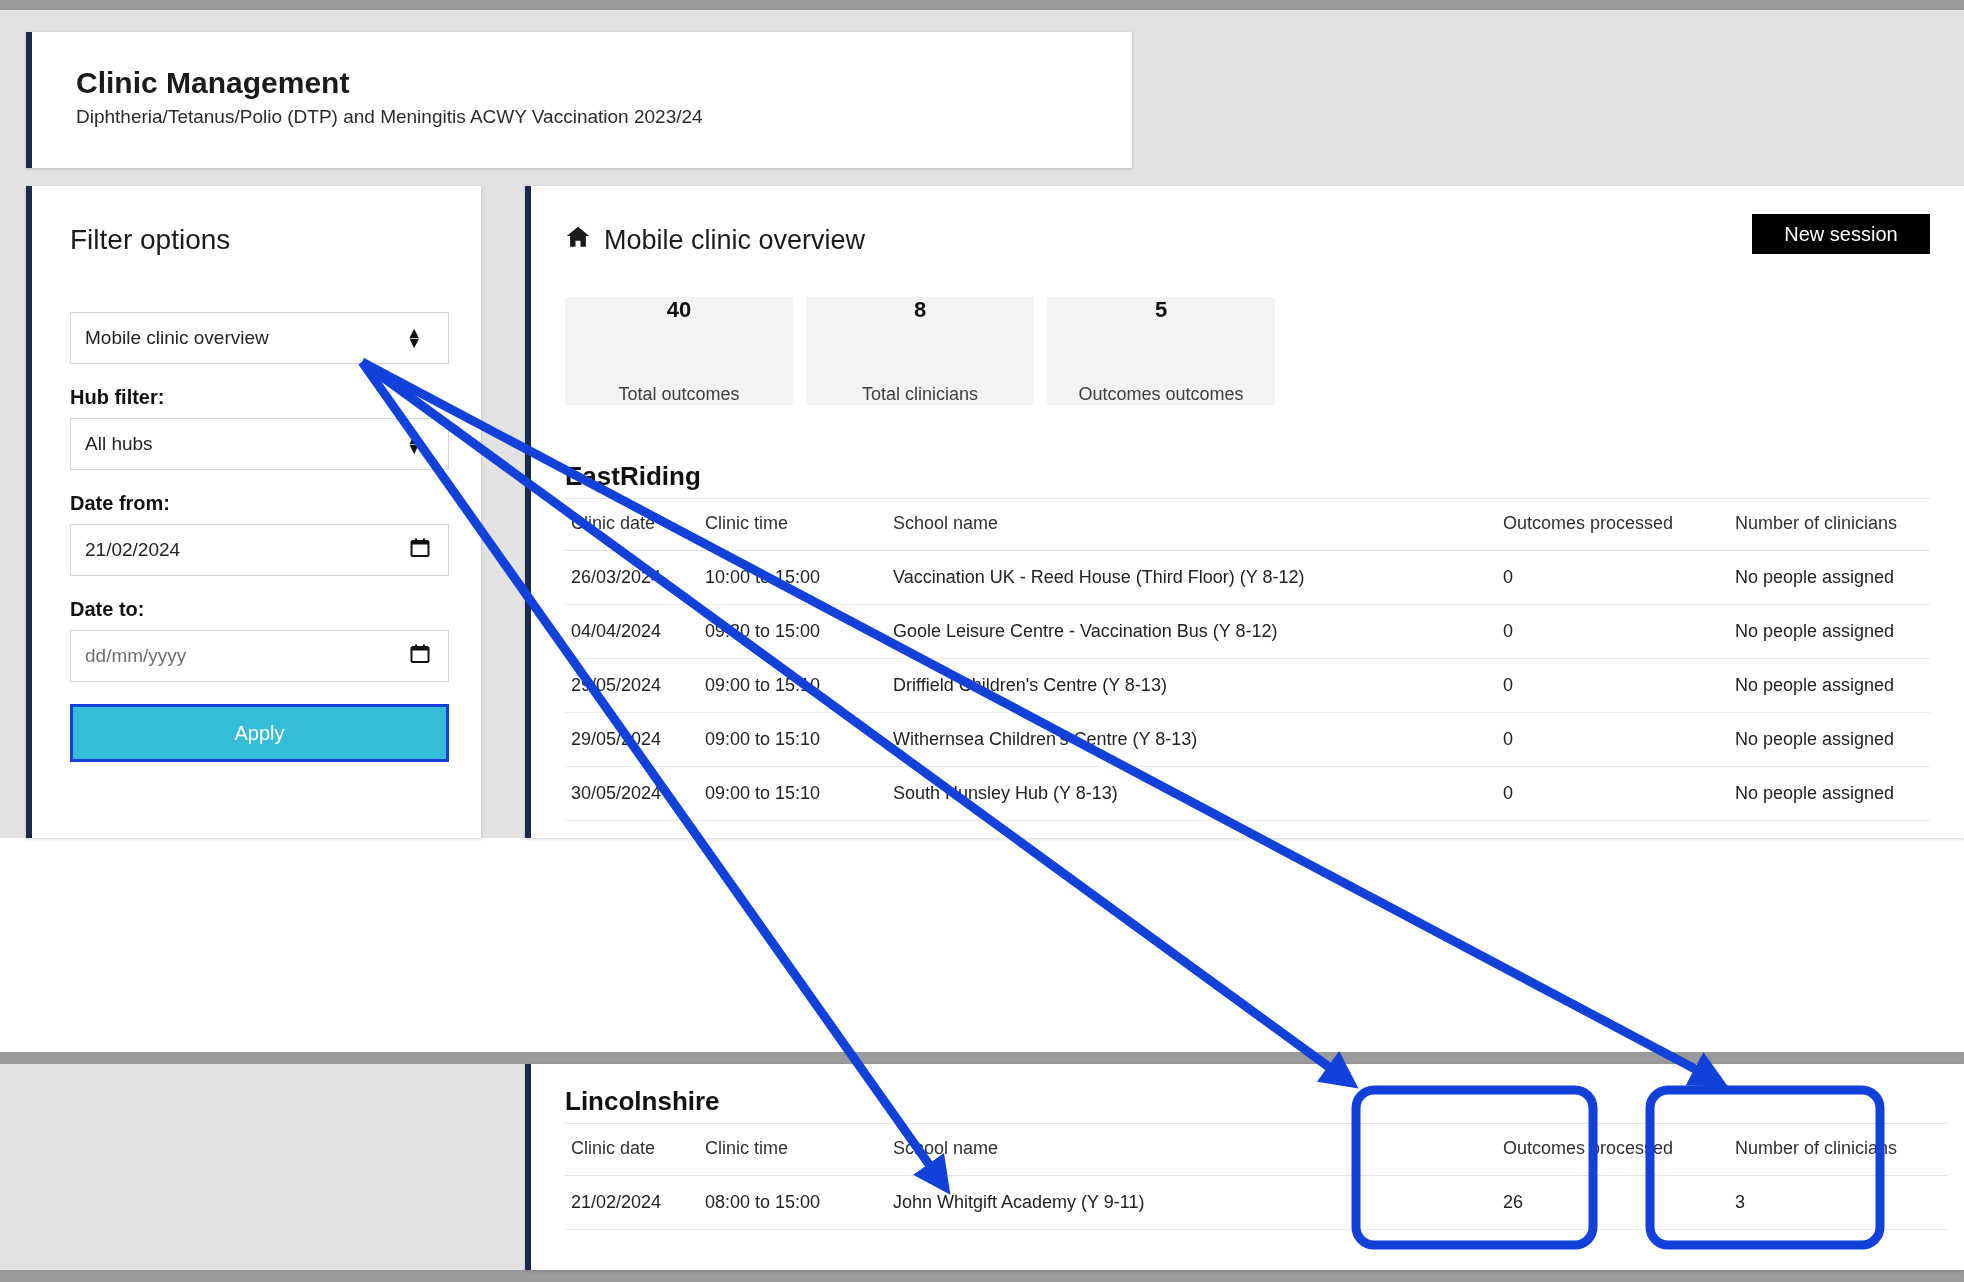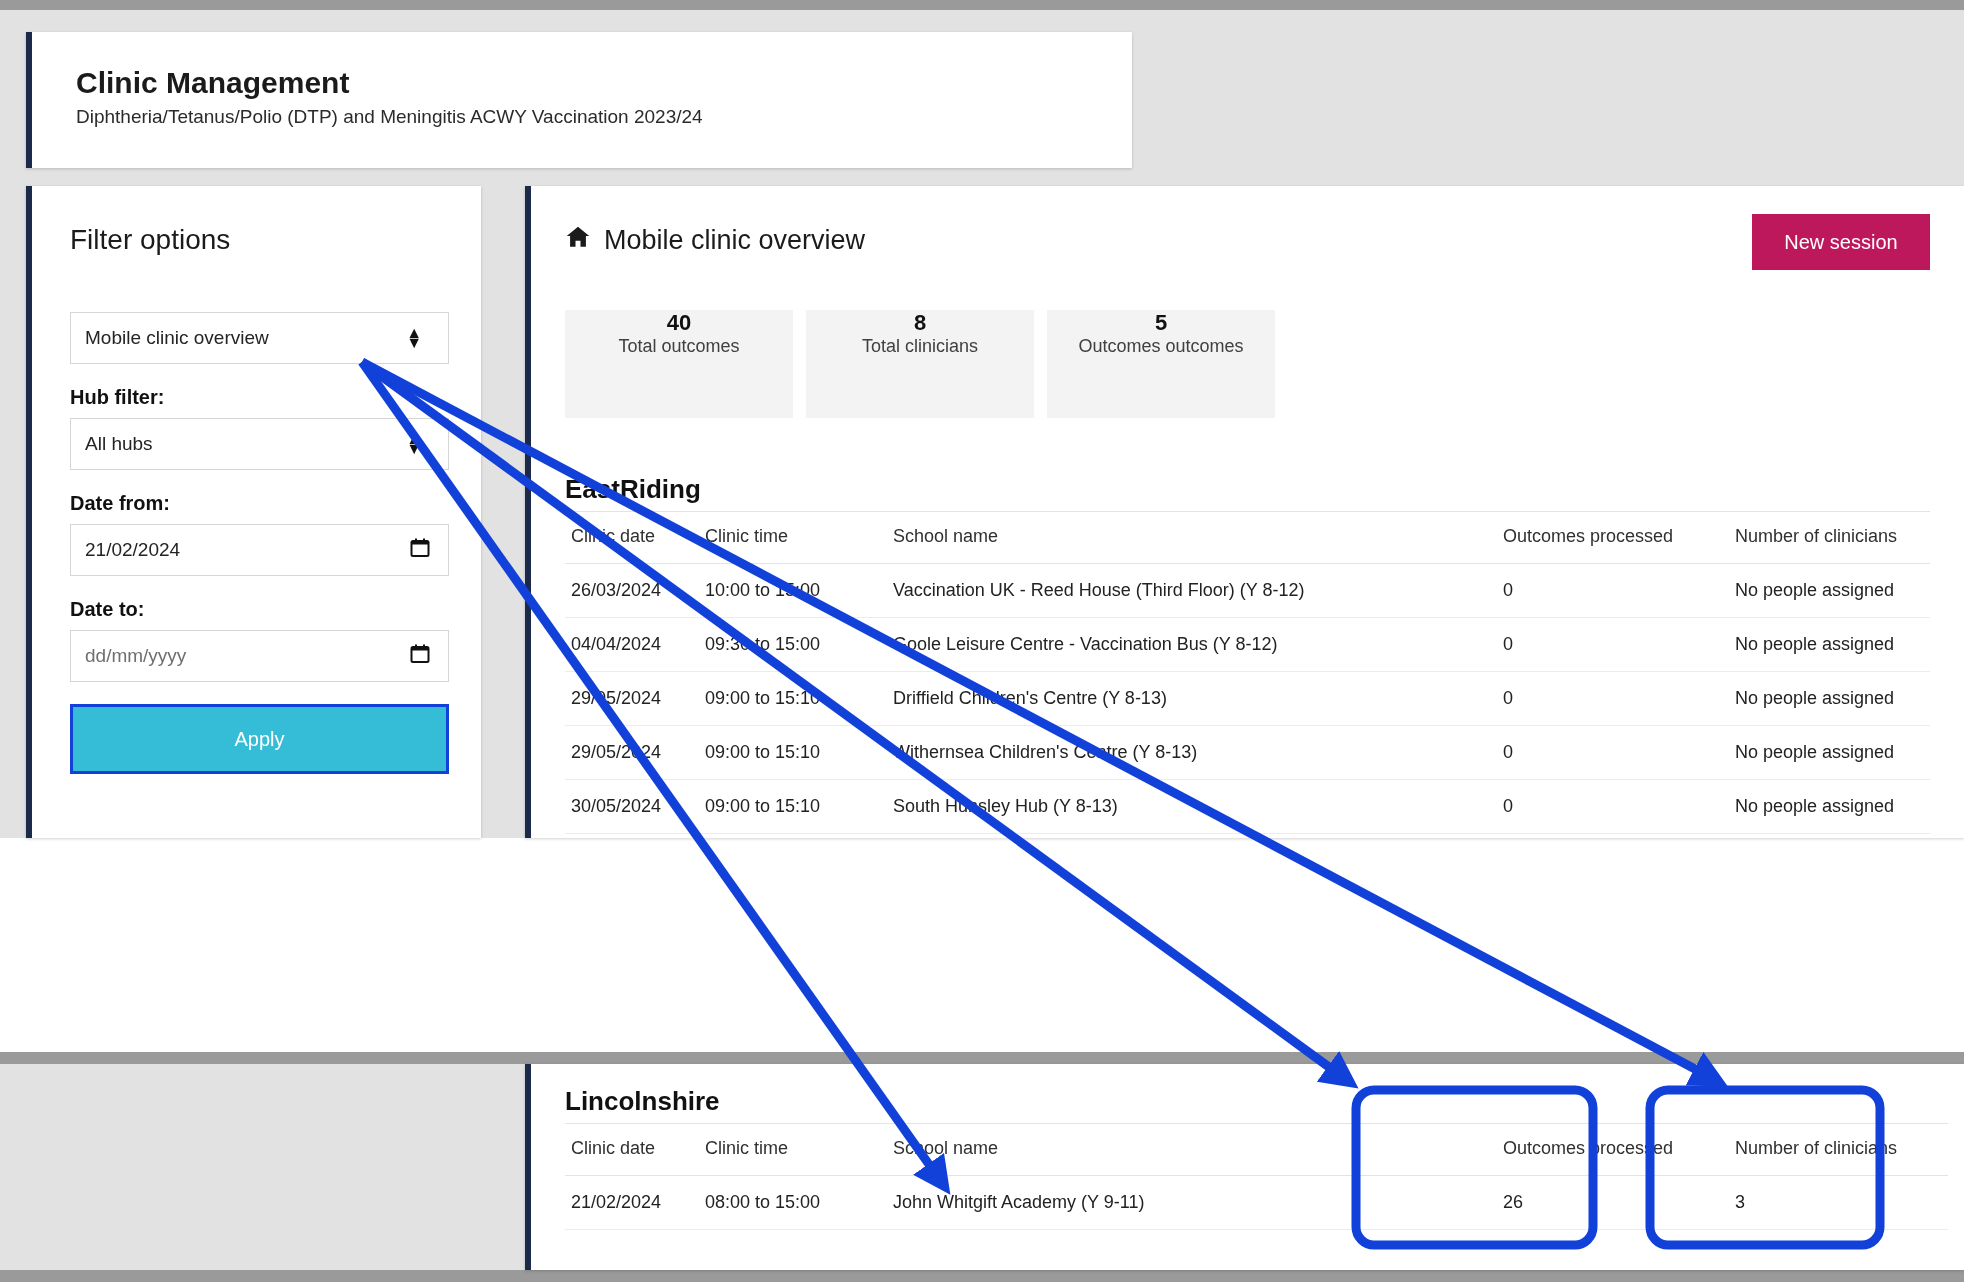--- a/index.html
+++ b/index.html
@@ -127,21 +127,21 @@
   }
   .cal-icon {
     position: absolute;
     right: 18px;
     top: 50%;
     transform: translateY(-50%);
   }
   #apply-button {
     box-sizing: border-box;
     width: 379px;
-    height: 70px;
+    height: 58px;
     background: #35bcd6;
     border: 3px solid #1141d8;
     color: #ffffff;
     font-size: 20px;
     font-family: "Liberation Sans", sans-serif;
     cursor: pointer;
     display: flex;
     align-items: center;
     justify-content: center;
     margin-top: 8px;
@@ -165,44 +165,45 @@
   #overview-title {
     font-size: 27px;
     color: #1b1b1b;
     display: flex;
     align-items: center;
     gap: 13px;
     margin: 10px 0 0 0;
     font-weight: 400;
   }
   #new-session-button {
-    background: #be185d;
+    background: #000000;
     color: #ffffff;
     border: none;
     font-size: 20px;
     font-family: "Liberation Sans", sans-serif;
     width: 178px;
-    height: 56px;
+    height: 40px;
     cursor: pointer;
   }
 
   
   #stats-row {
     display: flex;
     gap: 13px;
     margin-top: 40px;
   }
   .stat-card {
     width: 228px;
     height: 108px;
     background: #f3f3f3;
     display: flex;
     flex-direction: column;
     align-items: center;
-    justify-content: flex-start;
+    justify-content: space-between;
+    gap: 20px;
   }
   .stat-value { font-size: 22px; font-weight: 700; color: #111; }
   .stat-label { font-size: 18px; color: #404040; }
 
   
   .region-title {
     font-size: 26px;
     font-weight: 700;
     color: #111;
     margin: 0 0 6px 0;

